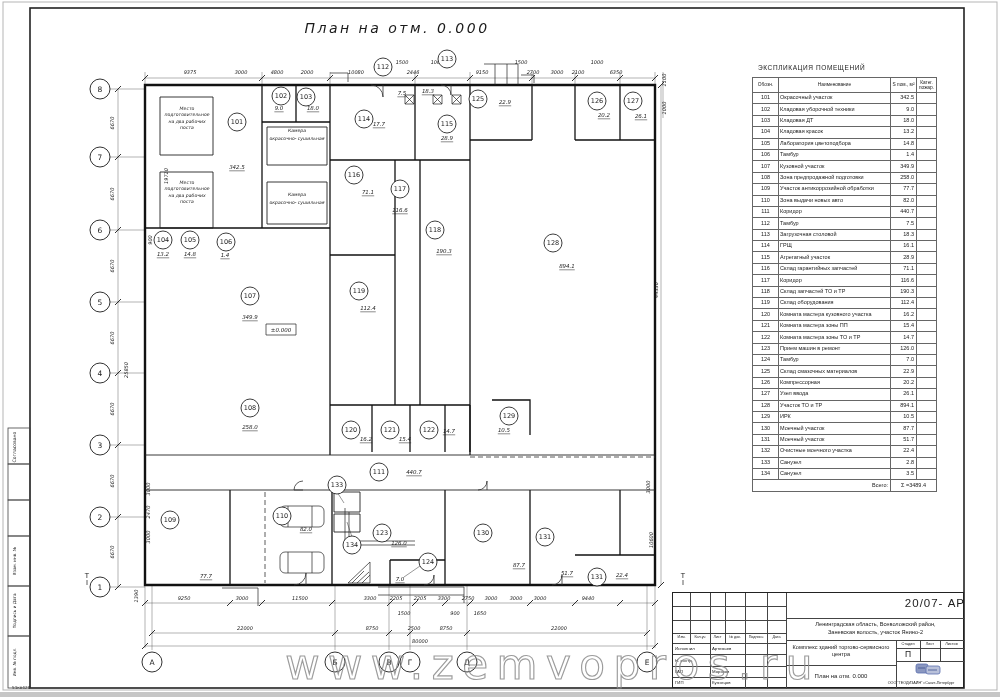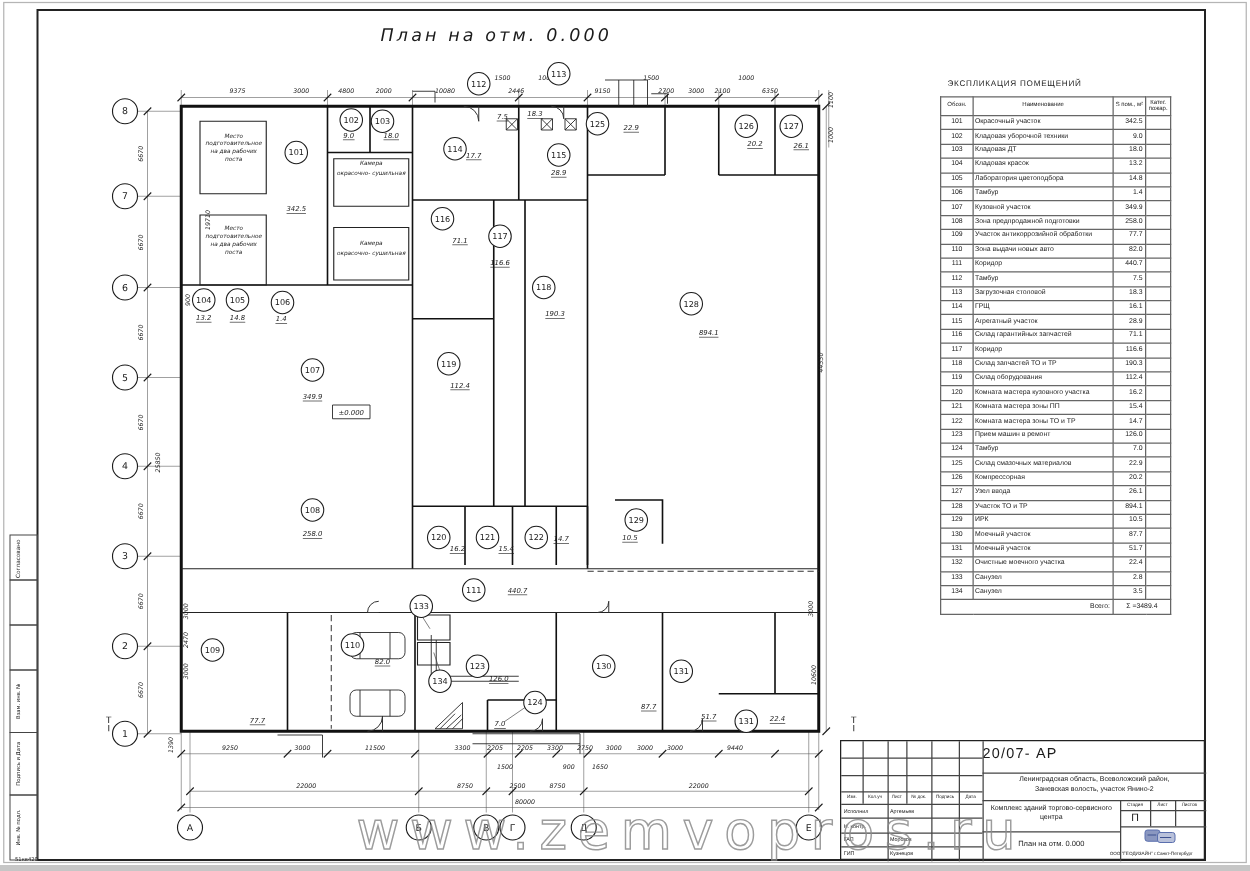--- a/index.html
+++ b/index.html
@@ -729,21 +729,21 @@
           </tr>
           <tr>
             <td colspan="2" class="r">Всего:</td>
             <td colspan="2" class="c">Σ =3489.4</td>
           </tr>
         </tbody>
     </table>
   </div>
 
   <div id="tb">
-    <span style="left:113px;top:4px;width:179px;text-align:left;font-size:11.5px;letter-spacing:1px;">20/07- АР</span>
+    <span style="left:113px;top:4px;width:179px;text-align:right;font-size:11.5px;letter-spacing:1px;">20/07- АР</span>
     <span style="left:113px;top:28px;width:179px;text-align:center;font-size:5.6px;">Ленинградская область, Всеволожский район,</span>
     <span style="left:113px;top:36px;width:179px;text-align:center;font-size:5.6px;">Заневская волость, участок Янино-2</span>
     <div class="txt" style="left:116px;top:51px;width:104px;text-align:center;font-size:5.6px;line-height:1.25;">Комплекс зданий торгово-сервисного центра</div>
     <span style="left:113px;top:80px;width:110px;text-align:center;font-size:6px;">План на отм. 0.000</span>
     <span style="left:223px;top:48.5px;width:24px;text-align:center;font-size:3.8px;">Стадия</span>
     <span style="left:247px;top:48.5px;width:20px;text-align:center;font-size:3.8px;">Лист</span>
     <span style="left:267px;top:48.5px;width:23px;text-align:center;font-size:3.8px;">Листов</span>
     <span style="left:223px;top:56px;width:24px;text-align:center;font-size:8.5px;">П</span>
     <svg width="30" height="14" style="position:absolute;left:242px;top:69px;">
       <rect x="1" y="2" width="12" height="9" rx="2" fill="#8a97c0" stroke="#5a6fae" stroke-width="0.8"></rect>

